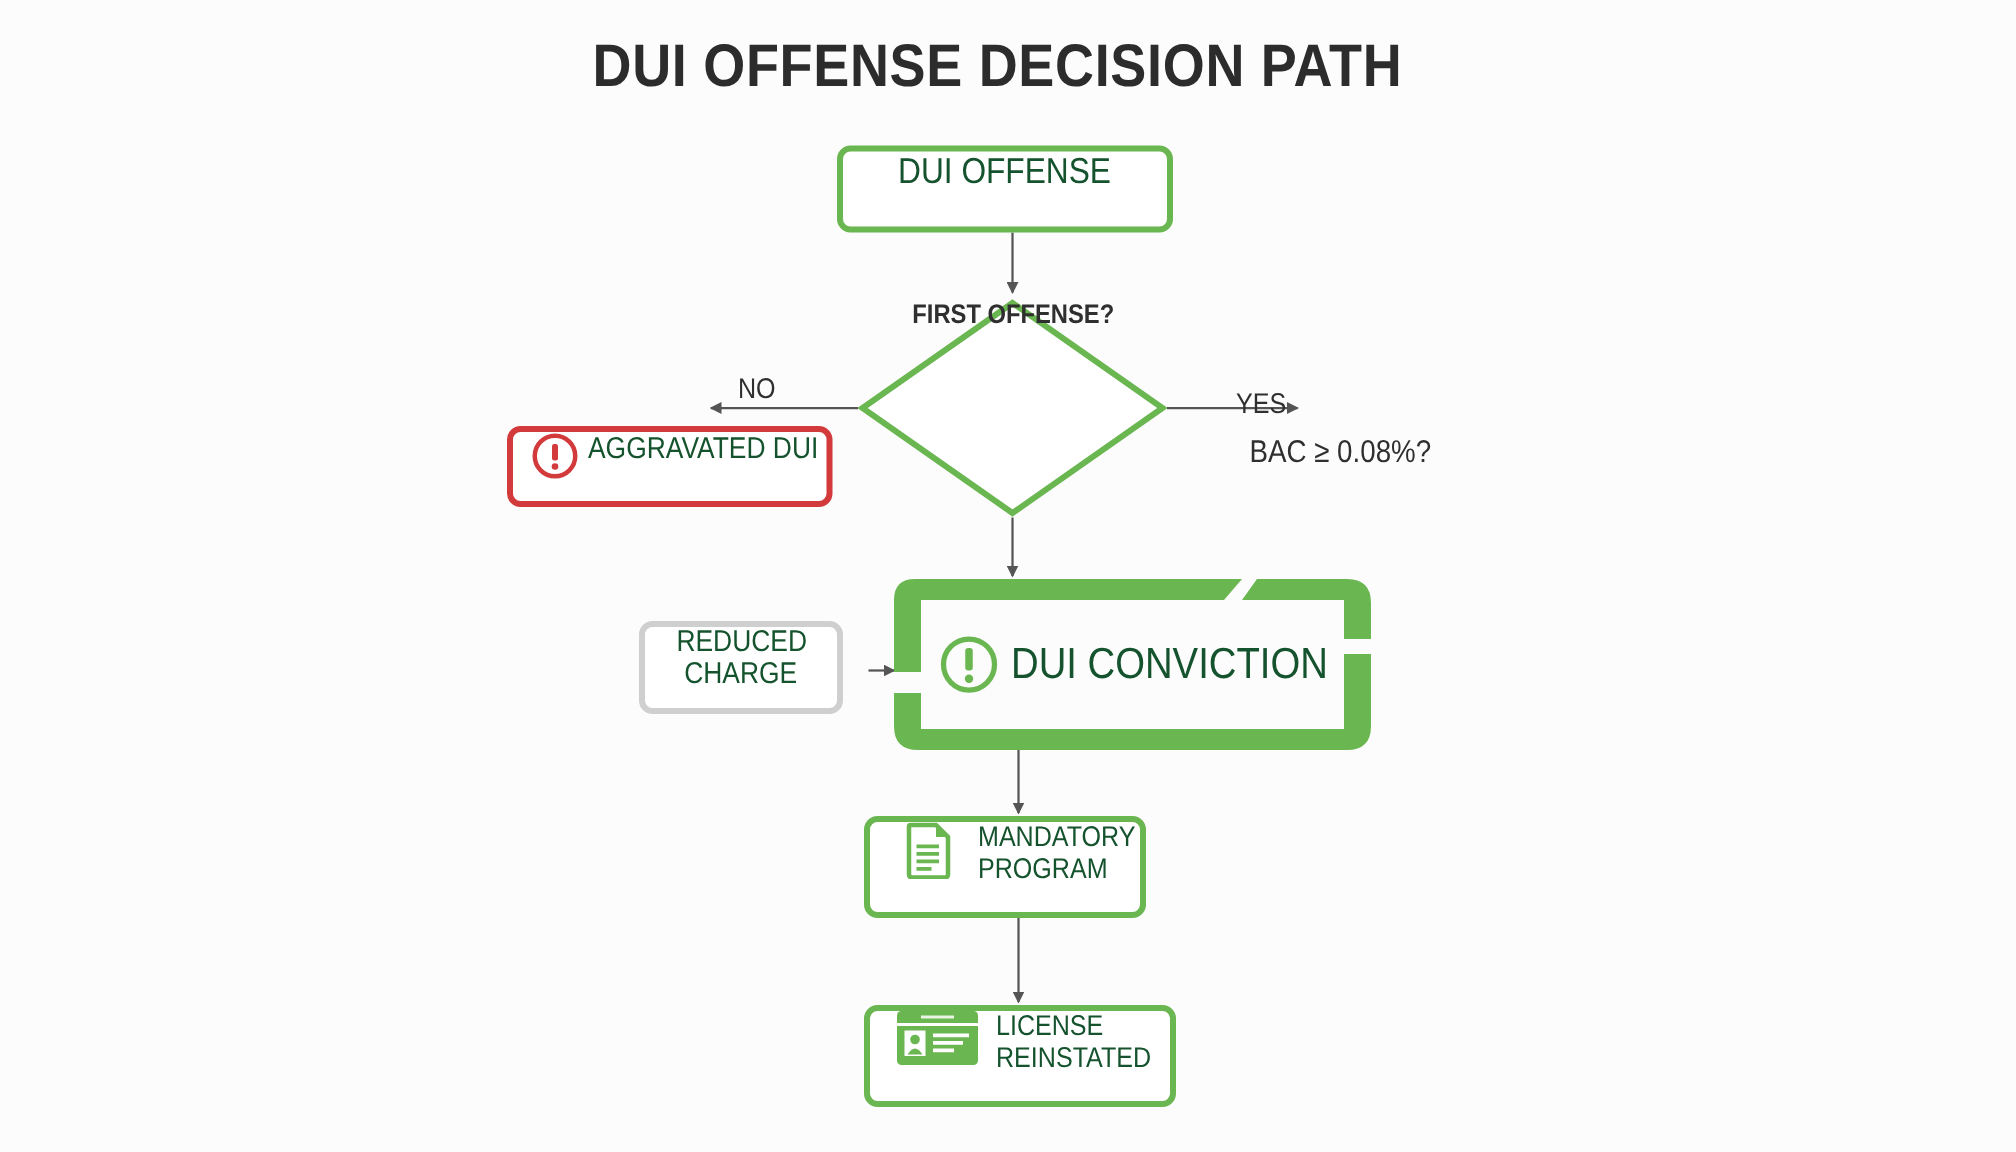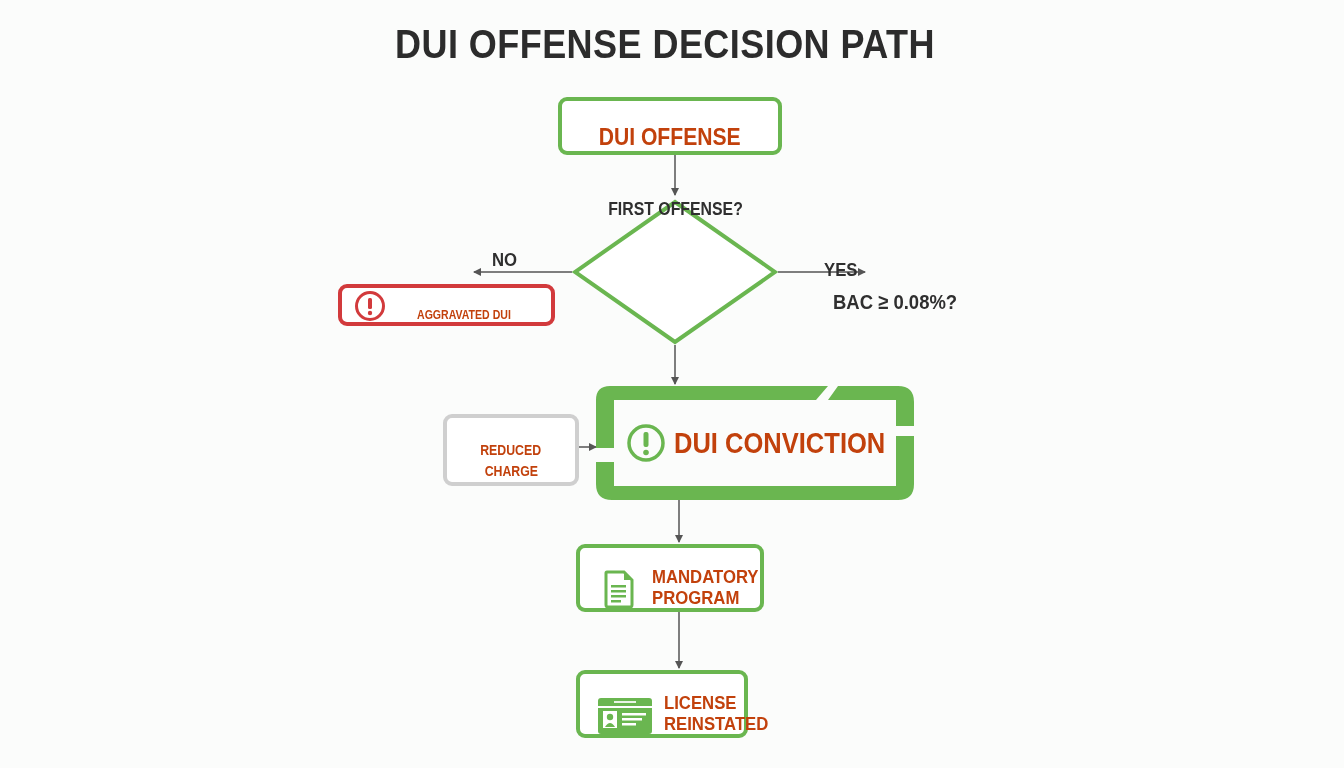--- a/index.html
+++ b/index.html
@@ -26,24 +26,24 @@
       letter-spacing: 0.5px;
       color: #2c2c2c;
       transform: scaleX(0.9);
       transform-origin: center;
     }
     .box {
       position: absolute;
       box-sizing: border-box;
       background: #ffffff;
       display: flex;
-      align-items: flex-end;
+      align-items: flex-start;
       justify-content: center;
-      font-weight: 700;
-      color: #c2410c;
+      font-weight: 400;
+      color: #14532d;
     }
     .box-green {
       border: 4px solid #6ab650;
       border-radius: 9px;
     }
     .box-red {
       border: 4px solid #d23a3c;
       border-radius: 9px;
     }
     .box-gray {
@@ -61,30 +61,29 @@
       transform: scaleX(0.88);
       transform-origin: center;
       white-space: nowrap;
       text-align: center;
     }
     #dui-offense {
       left: 558px; top: 97px; width: 224px; height: 58px;
       font-size: 24px;
     }
     #aggravated {
-      left: 338px; top: 284px; width: 217px; height: 42px;
-      font-size: 12px;
+      left: 338px; top: 284px; width: 217px; height: 54px;
+      font-size: 20px;
       justify-content: flex-start;
       padding-left: 12px;
-      gap: 25px;
     }
     #aggravated .alert-icon { margin-right: 6px; }
     #reduced {
-      left: 443px; top: 414px; width: 136px; height: 72px;
-      font-size: 14px;
+      left: 426px; top: 414px; width: 136px; height: 62px;
+      font-size: 20px;
       line-height: 21px;
     }
     #conviction {
       left: 596px; top: 386px; width: 318px; height: 114px;
       background: transparent;
     }
     #conviction .frame {
       position: absolute; inset: 0;
     }
     #conviction .content {
@@ -94,40 +93,40 @@
       font-size: 29px;
     }
     #mandatory {
       left: 576px; top: 544px; width: 188px; height: 68px;
       font-size: 19px;
       line-height: 21px;
       justify-content: flex-start;
       padding-left: 24px;
     }
     #license {
-      left: 576px; top: 670px; width: 172px; height: 68px;
+      left: 576px; top: 670px; width: 208px; height: 68px;
       font-size: 19px;
       line-height: 21px;
       justify-content: flex-start;
       padding-left: 18px;
     }
     .stack { display: flex; flex-direction: column; }
     .decision {
       position: absolute;
       left: 572px; top: 199px; width: 206px; height: 146px;
     }
     .decision .label {
       position: absolute;
       left: 0; top: 0; width: 100%; height: 100%;
       display: flex; align-items: flex-start; justify-content: center;
       font-size: 18px; font-weight: 700; color: #2f2f2f;
     }
     .edge-label {
       position: absolute;
-      font-weight: 700;
+      font-weight: 400;
       font-size: 19px;
       color: #2f2f2f;
     }
     #no-label { left: 492px; top: 249px; }
     #yes-label { left: 824px; top: 259px; }
     #bac-label { left: 797px; top: 290px; font-size: 21px; margin-left: 36px; }
     svg.connectors {
       position: absolute; left: 0; top: 0;
       width: 1344px; height: 768px;
       pointer-events: none;

